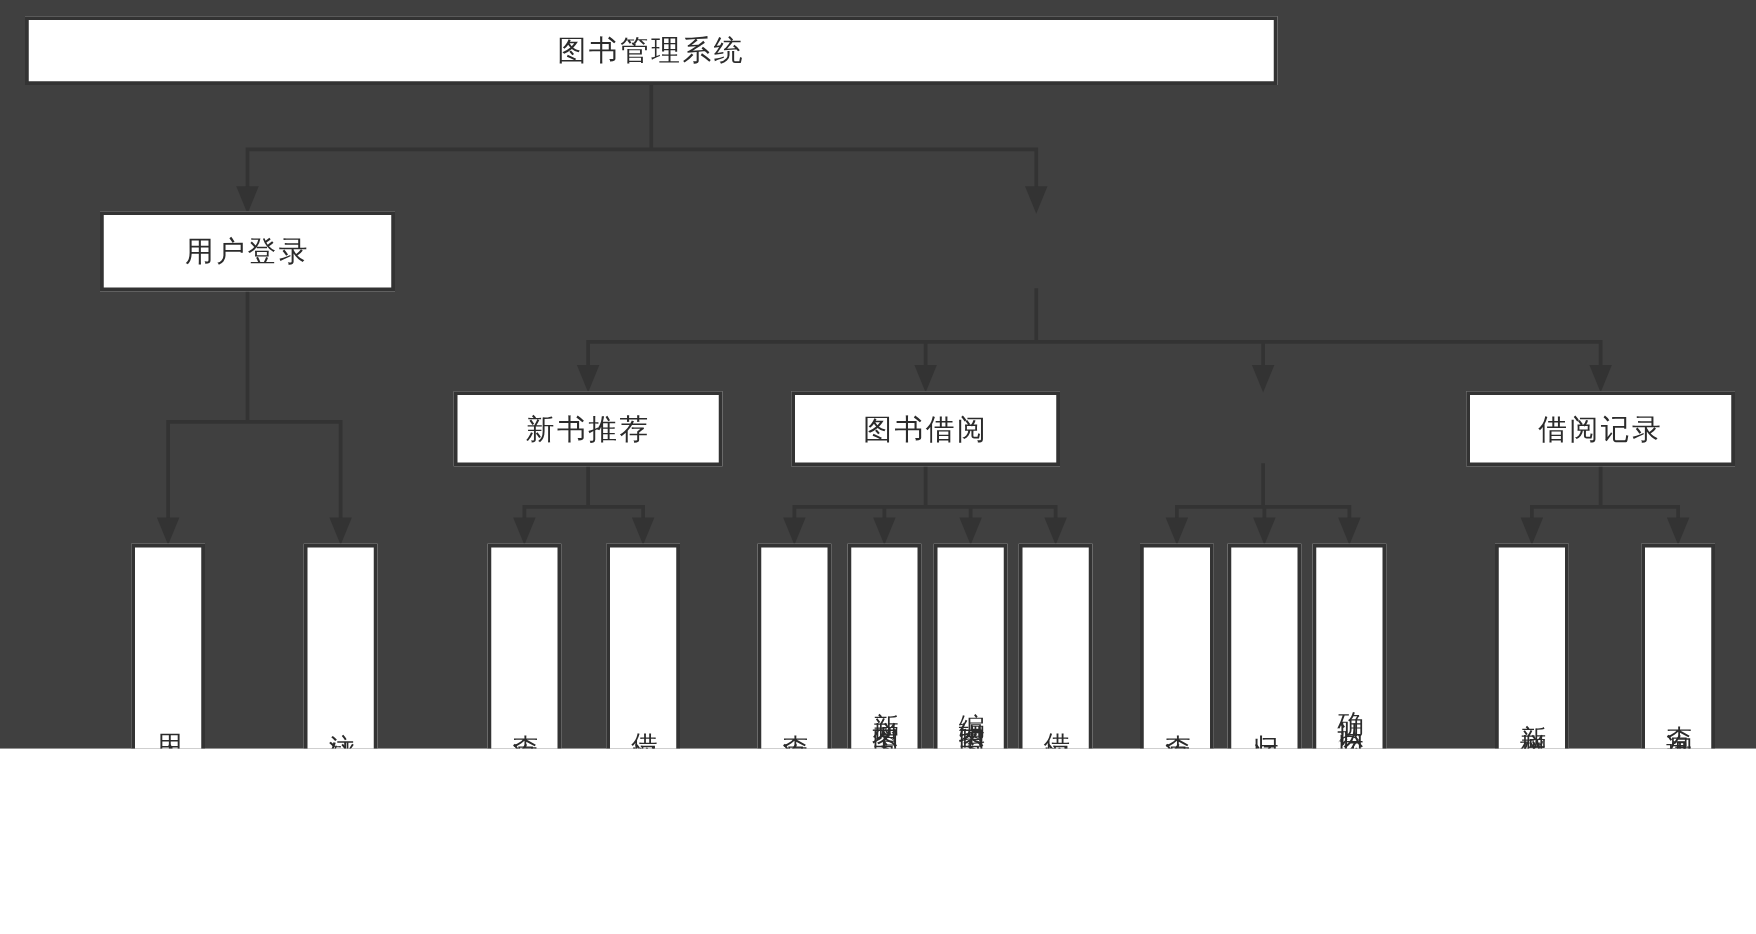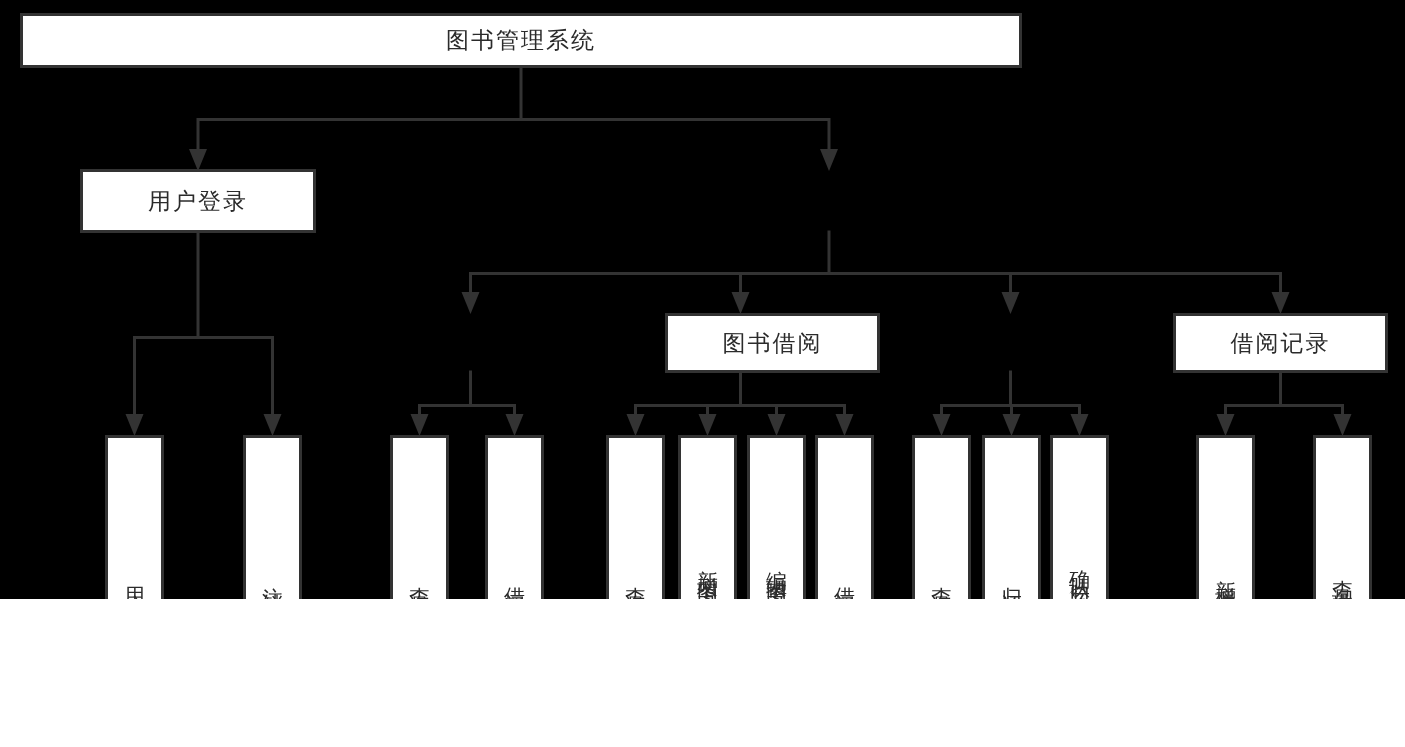--- a/index.html
+++ b/index.html
@@ -1,19 +1,19 @@
 <!DOCTYPE html>
 <html><head>
 <meta charset="utf-8">
 <style>
   html,body{margin:0;padding:0;background:#ffffff;}
   #canvas{
     position:relative;
     width:1405px;height:599px;
-    background:#000000;
+    background:#404040;
     font-family:"Liberation Sans","DejaVu Sans",sans-serif;
     overflow:hidden;
   }
   #connectors{position:absolute;left:0;top:0;width:1405px;height:747px;z-index:1;}
   .conn{stroke:#333333;stroke-width:3;fill:none;stroke-linecap:square;}
   .arrow{fill:#333333;stroke:none;}
   .node{
     position:absolute;box-sizing:border-box;
     border:3px solid #333333;background:#ffffff;
     display:flex;align-items:center;justify-content:center;
@@ -73,21 +73,22 @@
     <polygon class="arrow" points="1002.5,414 1020.5,414 1011.5,436"></polygon>
     <polygon class="arrow" points="1070.5,414 1088.5,414 1079.5,436"></polygon>
     <polygon class="arrow" points="1216.5,414 1234.5,414 1225.5,436"></polygon>
     <polygon class="arrow" points="1333.5,414 1351.5,414 1342.5,436"></polygon>
   </svg>
 
   <div class="node h-label" style="left:20px;top:13px;width:1002px;height:55px;">图书管理系统</div>
 
   <div class="node h-label" style="left:80px;top:169px;width:236px;height:64px;">用户登录</div>
 
-  <div class="node h-label" style="left:633px;top:313px;width:215px;height:60px;margin-left:32px;">图书借阅</div>
+  <div class="node h-label" style="left:363px;top:313px;width:215px;height:60px;">新书推荐</div>
+  <div class="node h-label" style="left:633px;top:313px;width:215px;height:60px;">图书借阅</div>
   <div class="node h-label" style="left:1173px;top:313px;width:215px;height:60px;">借阅记录</div>
 
   <div class="node leaf" style="left:105px;top:435px;width:59px;height:298px;">
     <span class="vtext">用户登录</span>
   </div>
   <div class="node leaf" style="left:243px;top:435px;width:59px;height:298px;">
     <span class="vtext">注销登录</span>
   </div>
 
   <div class="node leaf" style="left:390px;top:435px;width:59px;height:298px;">

